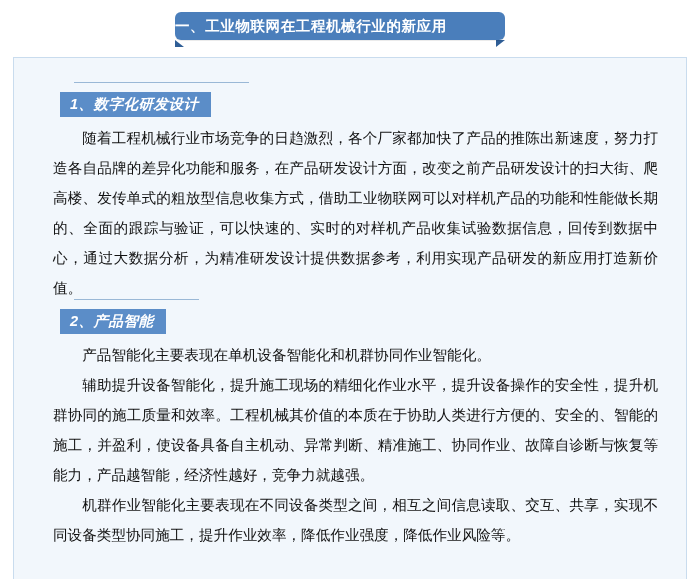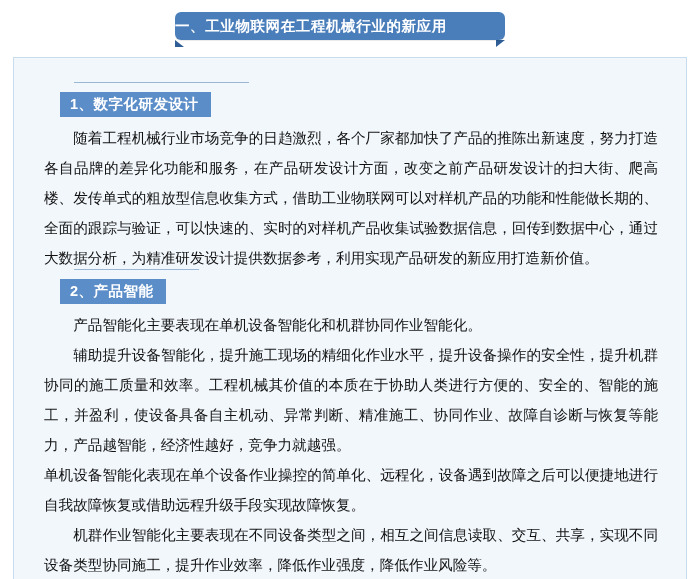--- a/index.html
+++ b/index.html
@@ -82,31 +82,32 @@
     color: #ffffff;
     font-size: 14.5px;
     font-weight: bold;
     letter-spacing: 0.5px;
   }
   .sec-head.two {
     background: #5b8dc8;
   }
   .sec-head-wrap {
     position: relative;
+    font-style: italic;
   }
   .sec-rule {
     position: absolute;
     left: 30px;
     width: 175px;
     height: 1px;
     background: #9ab8d6;
   }
 
   p.para {
-    margin: 0 0 0 0;
+    margin: 0 0 0 9px;
     font-size: 14.6px;
     line-height: 30px;
     text-align: justify;
     text-justify: inter-ideograph;
     color: #111111;
   }
   p.indent {
     text-indent: 2em;
   }
   .block-1 { margin-top: 8px; }
@@ -130,16 +131,15 @@
     <span class="sec-head">1、数字化研发设计</span>
   </div>
   <p class="para indent">随着工程机械行业市场竞争的日趋激烈，各个厂家都加快了产品的推陈出新速度，努力打造各自品牌的差异化功能和服务，在产品研发设计方面，改变之前产品研发设计的扫大街、爬高楼、发传单式的粗放型信息收集方式，借助工业物联网可以对样机产品的功能和性能做长期的、全面的跟踪与验证，可以快速的、实时的对样机产品收集试验数据信息，回传到数据中心，通过大数据分析，为精准研发设计提供数据参考，利用实现产品研发的新应用打造新价值。</p>
 
   <div class="sec-head-wrap block-2">
     <div class="sec-rule" style="top:-10px; width:125px;"></div>
     <span class="sec-head two">2、产品智能</span>
   </div>
   <p class="para indent">产品智能化主要表现在单机设备智能化和机群协同作业智能化。</p>
   <p class="para indent">辅助提升设备智能化，提升施工现场的精细化作业水平，提升设备操作的安全性，提升机群协同的施工质量和效率。工程机械其价值的本质在于协助人类进行方便的、安全的、智能的施工，并盈利，使设备具备自主机动、异常判断、精准施工、协同作业、故障自诊断与恢复等能力，产品越智能，经济性越好，竞争力就越强。</p>
-  <p class="para">单机设备智能化表现在单个设备作业操控的简单化、远程化，设备遇到故障之后可以便捷地进行自我故障恢复或借助远程升级手段实现故障恢复。</p>
   <p class="para indent">机群作业智能化主要表现在不同设备类型之间，相互之间信息读取、交互、共享，实现不同设备类型协同施工，提升作业效率，降低作业强度，降低作业风险等。</p>
 
 </div>
 
 </body></html>

